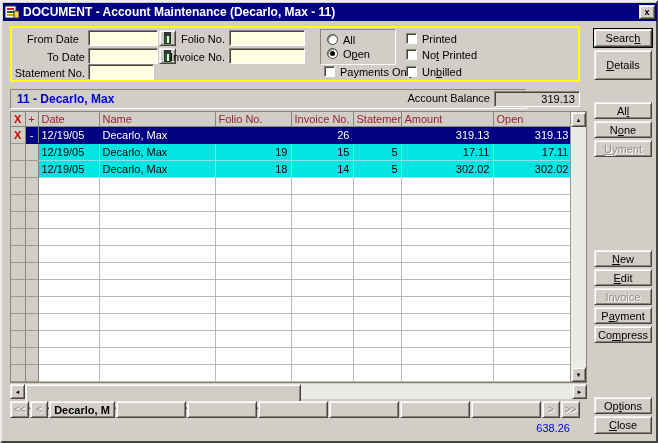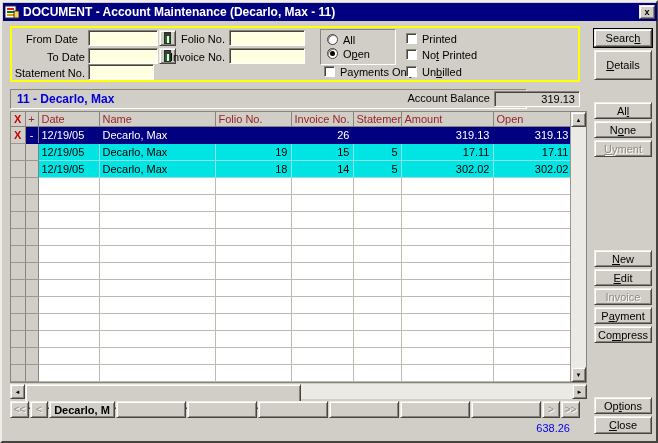--- a/index.html
+++ b/index.html
@@ -84,21 +84,21 @@
         <rect x="2" y="9" width="7" height="2" fill="#d6a500"></rect>
         <rect x="9" y="6" width="5" height="7" fill="#ffd34d" stroke="#333" stroke-width="1"></rect>
       </svg>
     </span>
     <span class="title-text">DOCUMENT - Account Maintenance (Decarlo, Max - 11)</span>
     <button class="tbtn">x</button>
   </div>
 
   <div class="filter"></div>
 
-  <span class="lbl" style="left:24px;top:31px;width:73px;">From Date</span>
+  <span class="lbl" style="left:4px;top:31px;width:73px;text-align:right;">From Date</span>
   <input class="field" style="left: 86px; top: 28px; width: 70px;" value="">
   <button class="btn3d calbtn" style="left:157px;top:28px;">
       <span class="calglyph"></span>
     </button>
 
   <span class="lbl" style="left:10px;top:49px;width:73px;text-align:right;">To Date</span>
   <input class="field" style="left: 86px; top: 46px; width: 70px;" value="">
   <button class="btn3d calbtn" style="left:157px;top:46px;">
       <span class="calglyph"></span>
     </button>

